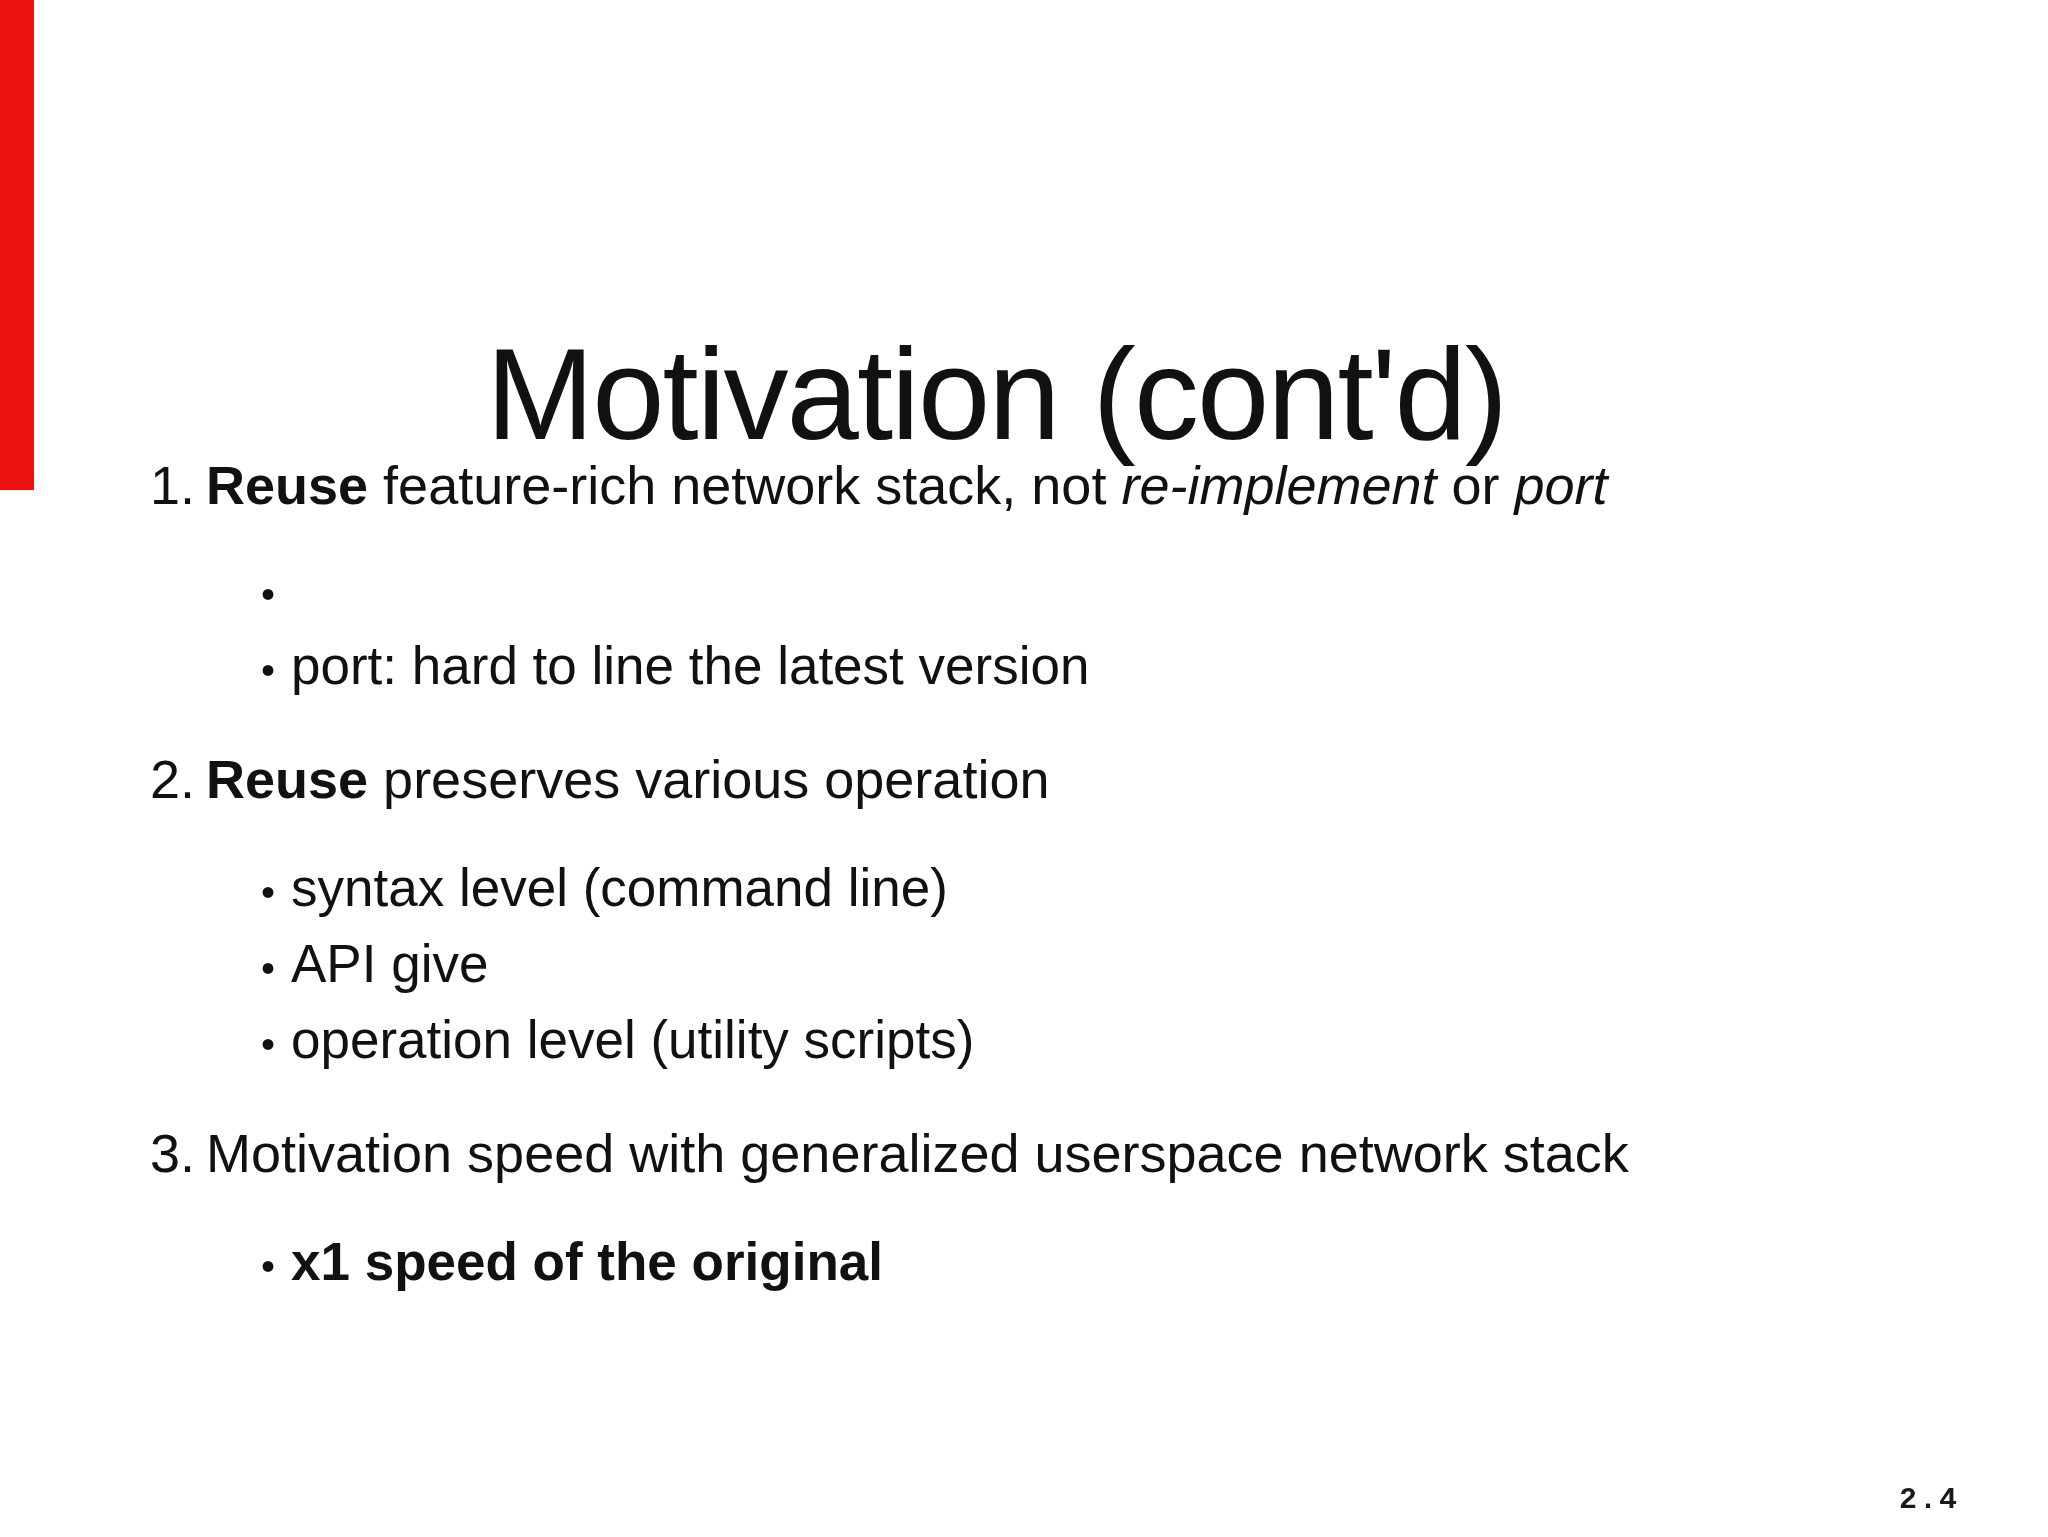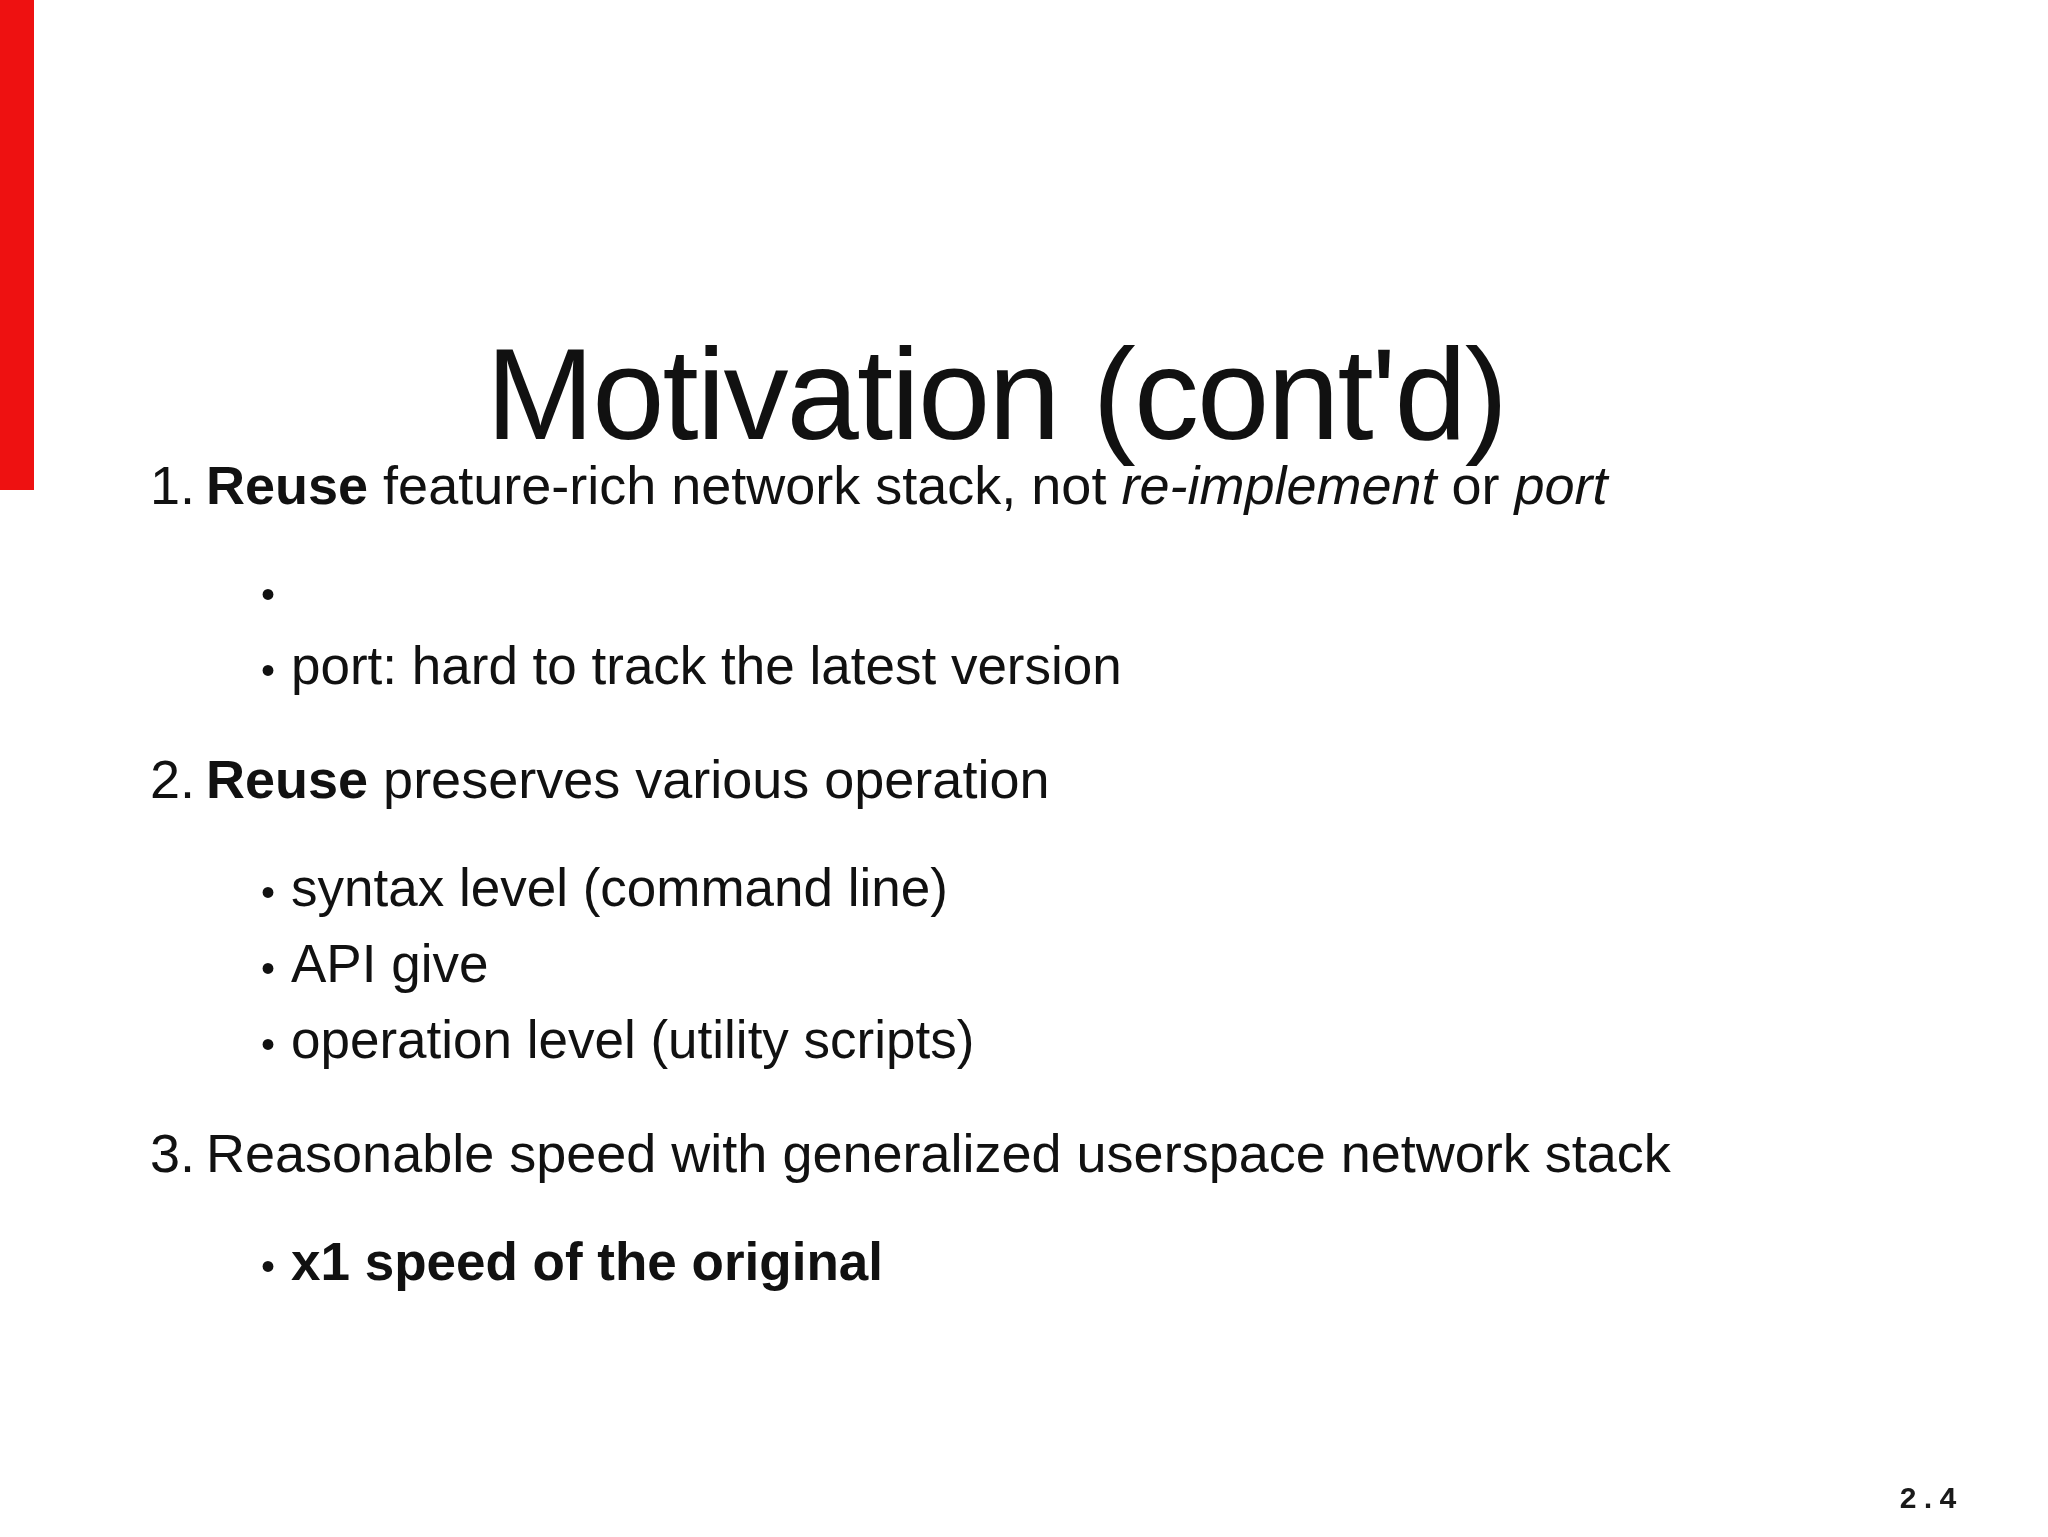--- a/index.html
+++ b/index.html
@@ -100,21 +100,21 @@
   <div class="item-line">
         <span class="num">1.</span>
         <span><span class="seg-bold">Reuse</span><span class=""> feature-rich network stack, not </span><span class="seg-italic">re-implement</span><span class=""> or </span><span class="seg-italic">port</span></span>
       </div>
       <div class="bullets">
         <div class="sub-line">
           <span class="dot">•</span>
         </div>
         <div class="sub-line">
           <span class="dot">•</span>
-          <span class="">port: hard to track the latest version</span>
+          <span class="">port: hard to line the latest version</span>
         </div>
       </div>
       <div class="item-line">
         <span class="num">2.</span>
         <span><span class="seg-bold">Reuse</span><span class=""> preserves various operation</span></span>
       </div>
       <div class="bullets">
         <div class="sub-line">
           <span class="dot">•</span>
           <span class="">syntax level (command line)</span>
@@ -123,21 +123,21 @@
           <span class="dot">•</span>
           <span class="">API give</span>
         </div>
         <div class="sub-line">
           <span class="dot">•</span>
           <span class="">operation level (utility scripts)</span>
         </div>
       </div>
       <div class="item-line">
         <span class="num">3.</span>
-        <span><span class="">Reasonable speed with generalized userspace network stack</span></span>
+        <span><span class="">Motivation speed with generalized userspace network stack</span></span>
       </div>
       <div class="bullets">
         <div class="sub-line">
           <span class="dot">•</span>
           <span class="sub-bold">x1 speed of the original</span>
         </div>
       </div>
     </div>
 
   <div class="page-number">2.4</div>

